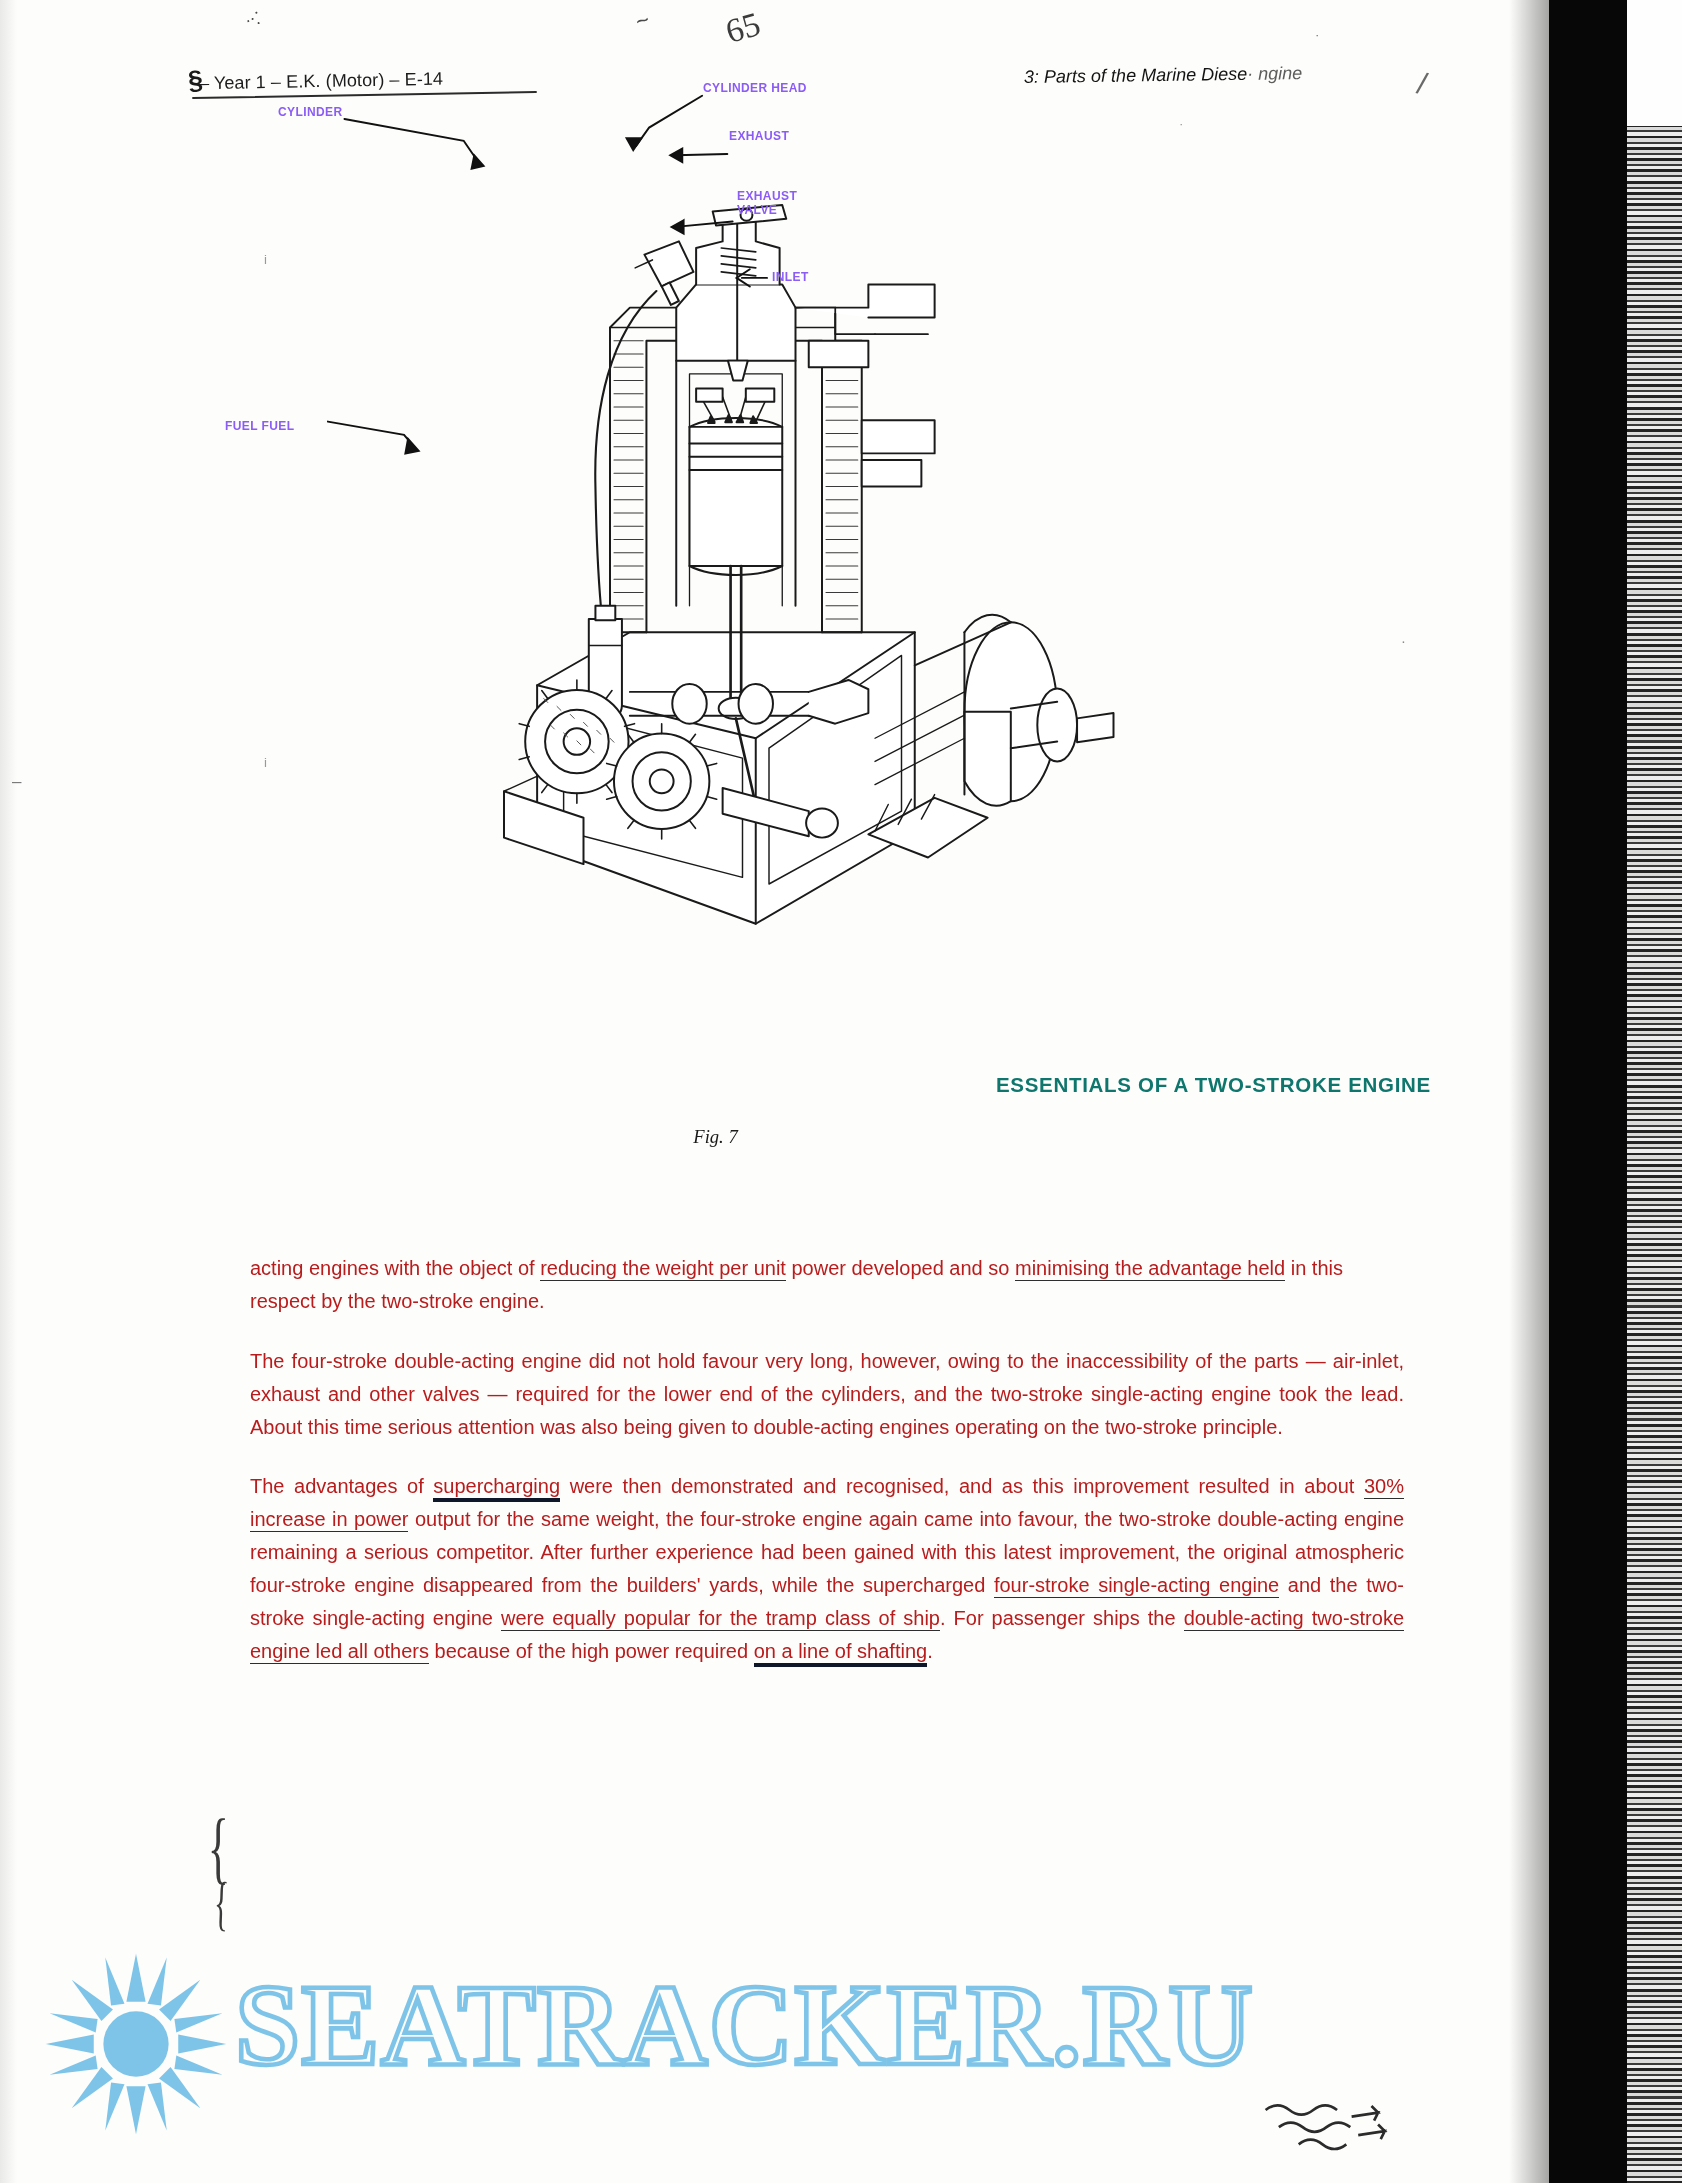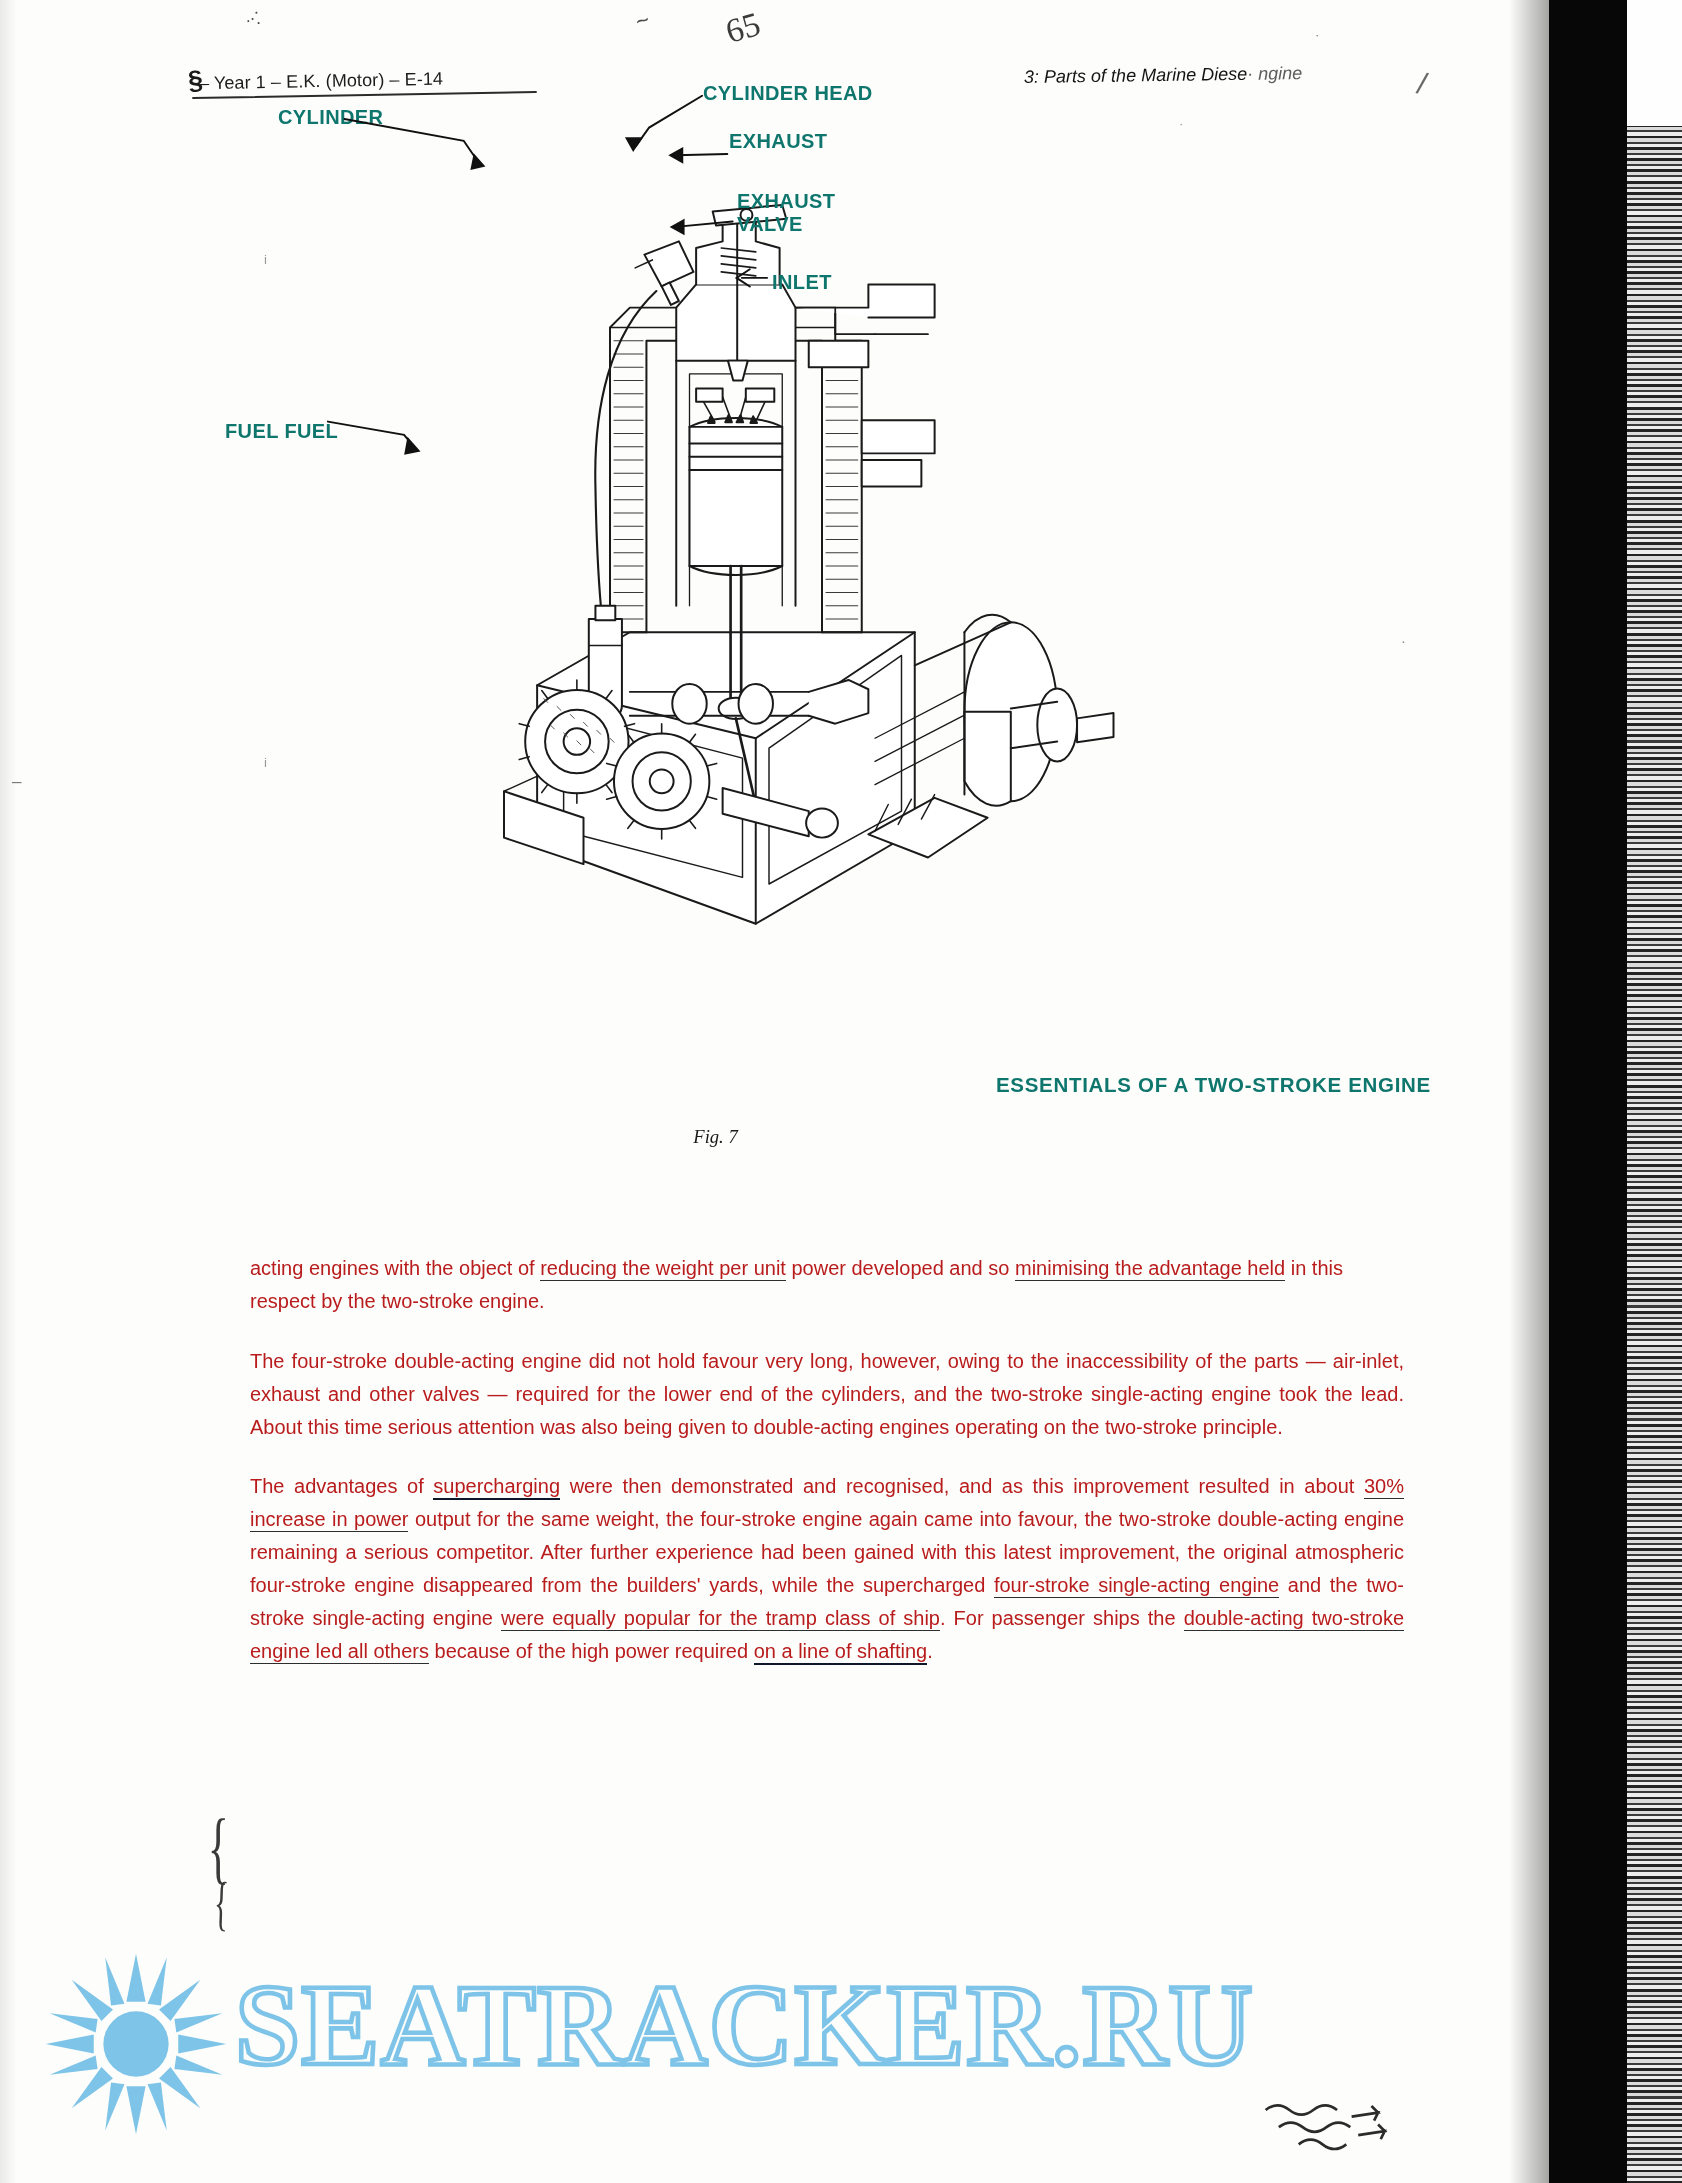--- a/index.html
+++ b/index.html
@@ -122,24 +122,24 @@
   
   #figure {
     position: absolute;
     left: 411px; top: 142px;
     width: 769px; height: 901px;
   }
   #figure svg { display:block; }
 
   .fig-label {
     position: absolute;
-    font-size: 20px;
+    font-size: 12px;
     font-weight: bold;
     letter-spacing: 0.4px;
-    color: #0f766e;
+    color: #8b5cf6;
     font-family: "Liberation Sans", sans-serif;
     white-space: pre-line;
     line-height: 1.15;
   }
 
   #cap-title {
     position: absolute;
     left: 0; top: 1073px;
     width: 1431px;
     text-align: right;
@@ -168,21 +168,21 @@
   #body-text p {
     margin: 0 0 26.5px 0;
     font-size: 20px;
     line-height: 33px;
     color: #b91c1c;
     font-family: "Liberation Sans", sans-serif;
     text-align: justify;
   }
   #body-text p.first { text-align: left; }
   .u { border-bottom: 1.3px solid #2e2e2e; padding-bottom:0.7px; }
-  .uu { border-bottom: 2px solid #0f172a; padding-bottom:0.7px; }
+  .uu { border-bottom: 4px solid #0f172a; padding-bottom:0.7px; }
 
   
   #brace {
     position: absolute;
     left: 199px; top: 1802px;
     font-size: 80px;
     color: #3a3a3a;
     font-family: "Liberation Serif", serif;
     transform: scaleX(.55);
   }

